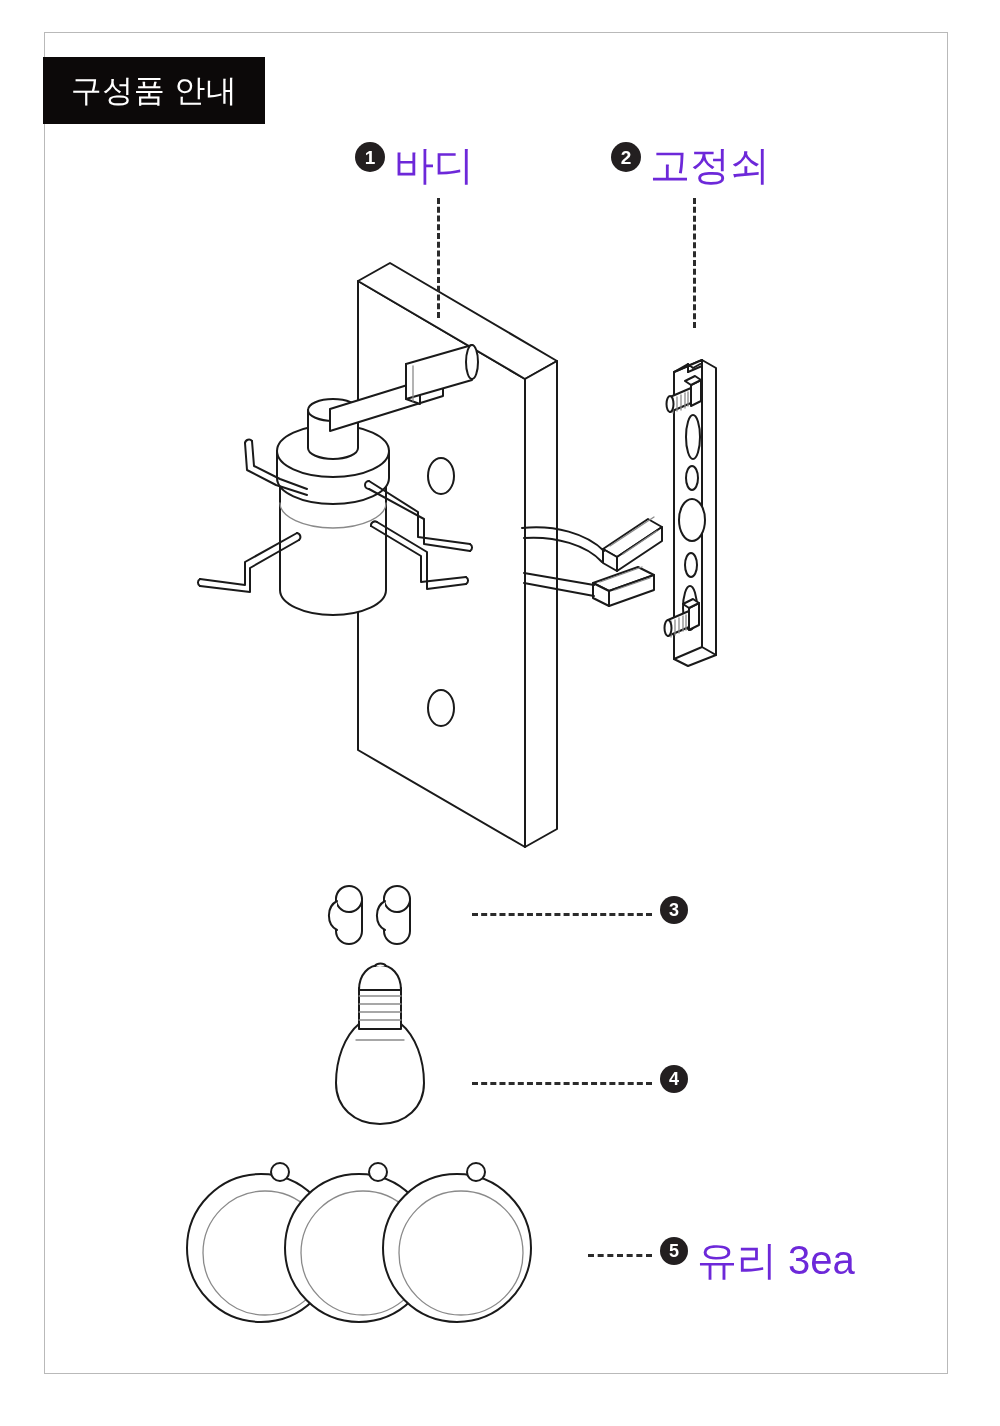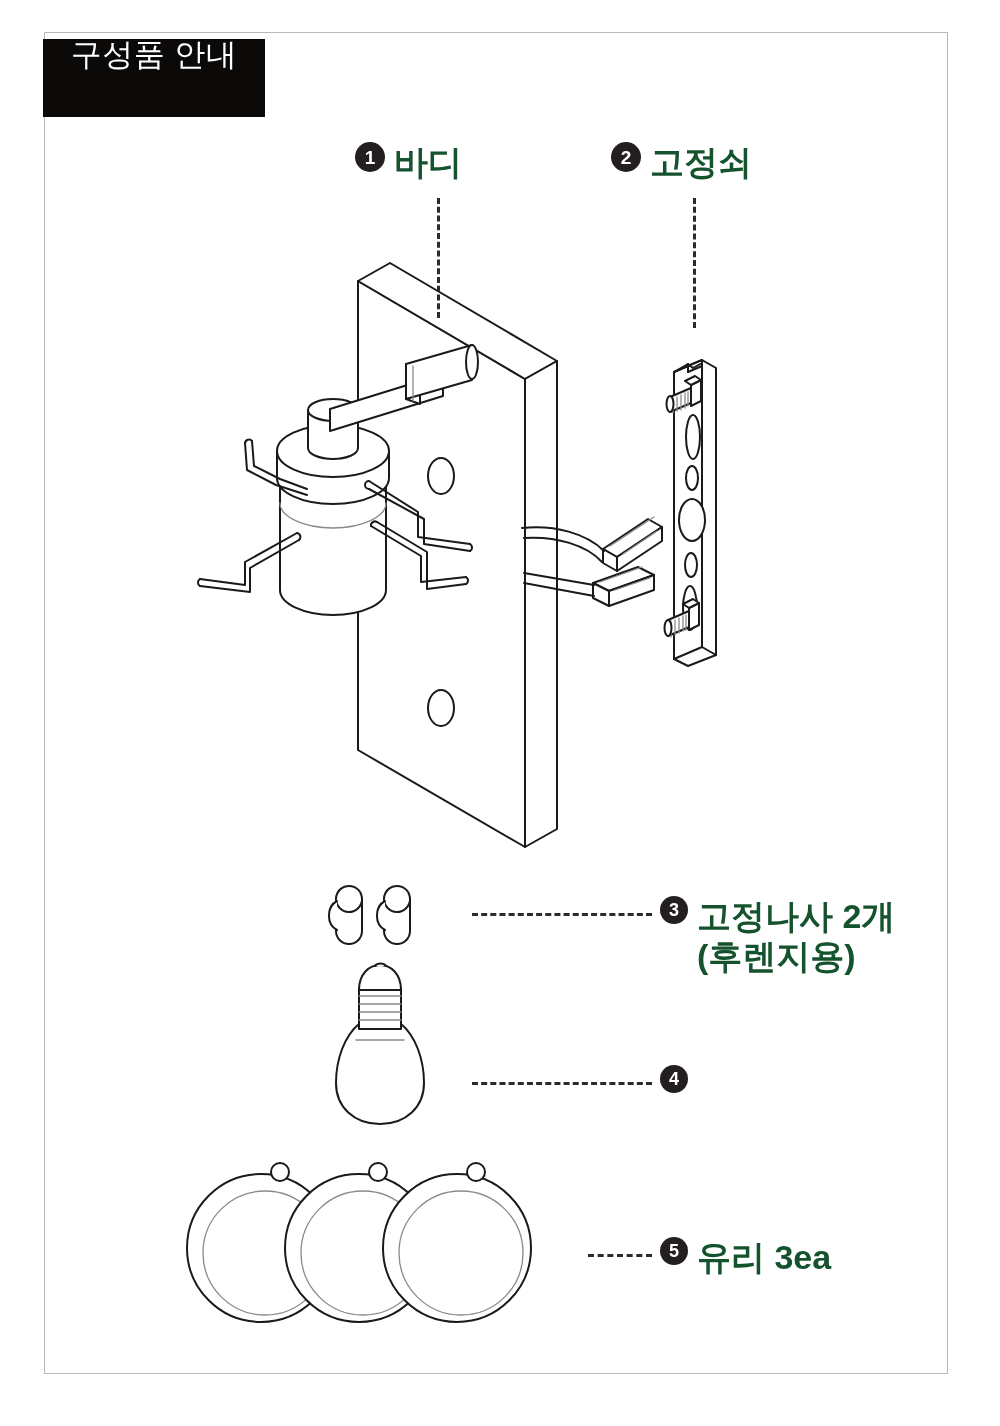--- a/index.html
+++ b/index.html
@@ -11,41 +11,41 @@
   .page{position:absolute;inset:0;}
 
   
   .frame{
     position:absolute;left:44px;top:32px;width:904px;height:1342px;
     border:1.5px solid #b9b9b9;box-sizing:border-box;background:#fff;
   }
 
   
   .banner{
-    position:absolute;left:43px;top:39px;width:222px;height:78px;
-    background:#0c0909;display:flex;justify-content:center;
+    position:absolute;left:43px;top:57px;width:222px;height:67px;
+    background:#0c0909;display:flex;align-items:center;justify-content:center;
   }
   .banner-text{
     color:#ffffff;font-size:31px;letter-spacing:.5px;font-weight:400;
     line-height:1;white-space:nowrap;
   }
 
   
   .badge{
     display:inline-flex;align-items:center;justify-content:center;
     width:30px;height:30px;border-radius:50%;
     background:#231f20;color:#fff;
     font-size:19px;font-weight:700;line-height:1;
     vertical-align:middle;flex:0 0 auto;
   }
   .badge.sm{width:28px;height:28px;font-size:18px;}
 
   
   .callout{position:absolute;display:flex;align-items:flex-start;gap:9px;}
-  .callout .txt{font-size:34px;line-height:1.18;white-space:pre;color:#14532d;font-weight:bold;}
+  .callout .txt{font-size:40px;line-height:1.18;white-space:pre;color:#6d28d9;}
   .callout .txt.two{white-space:pre-line;}
 
   
   .vleader{
     position:absolute;width:0;border-left:3px dashed #2b2b2b;
   }
   .hleader{
     position:absolute;height:0;border-top:3px dashed #2b2b2b;
   }
 
@@ -226,22 +226,20 @@
     <span class="txt">바디</span>
   </div>
 
   <div class="callout" style="left:611px;top:142px;">
     <span class="badge">2</span>
     <span class="txt">고정쇠</span>
   </div>
 
   <div class="callout" style="left:660px;top:896px;">
     <span class="badge sm">3</span>
-    <span class="txt two" style="text-align:left;">고정나사 2개
-(후렌지용)</span>
   </div>
 
   <div class="callout" style="left:660px;top:1065px;">
     <span class="badge sm">4</span>
   </div>
 
   <div class="callout" style="left:660px;top:1237px;">
     <span class="badge sm">5</span>
     <span class="txt">유리 3ea</span>
   </div>

